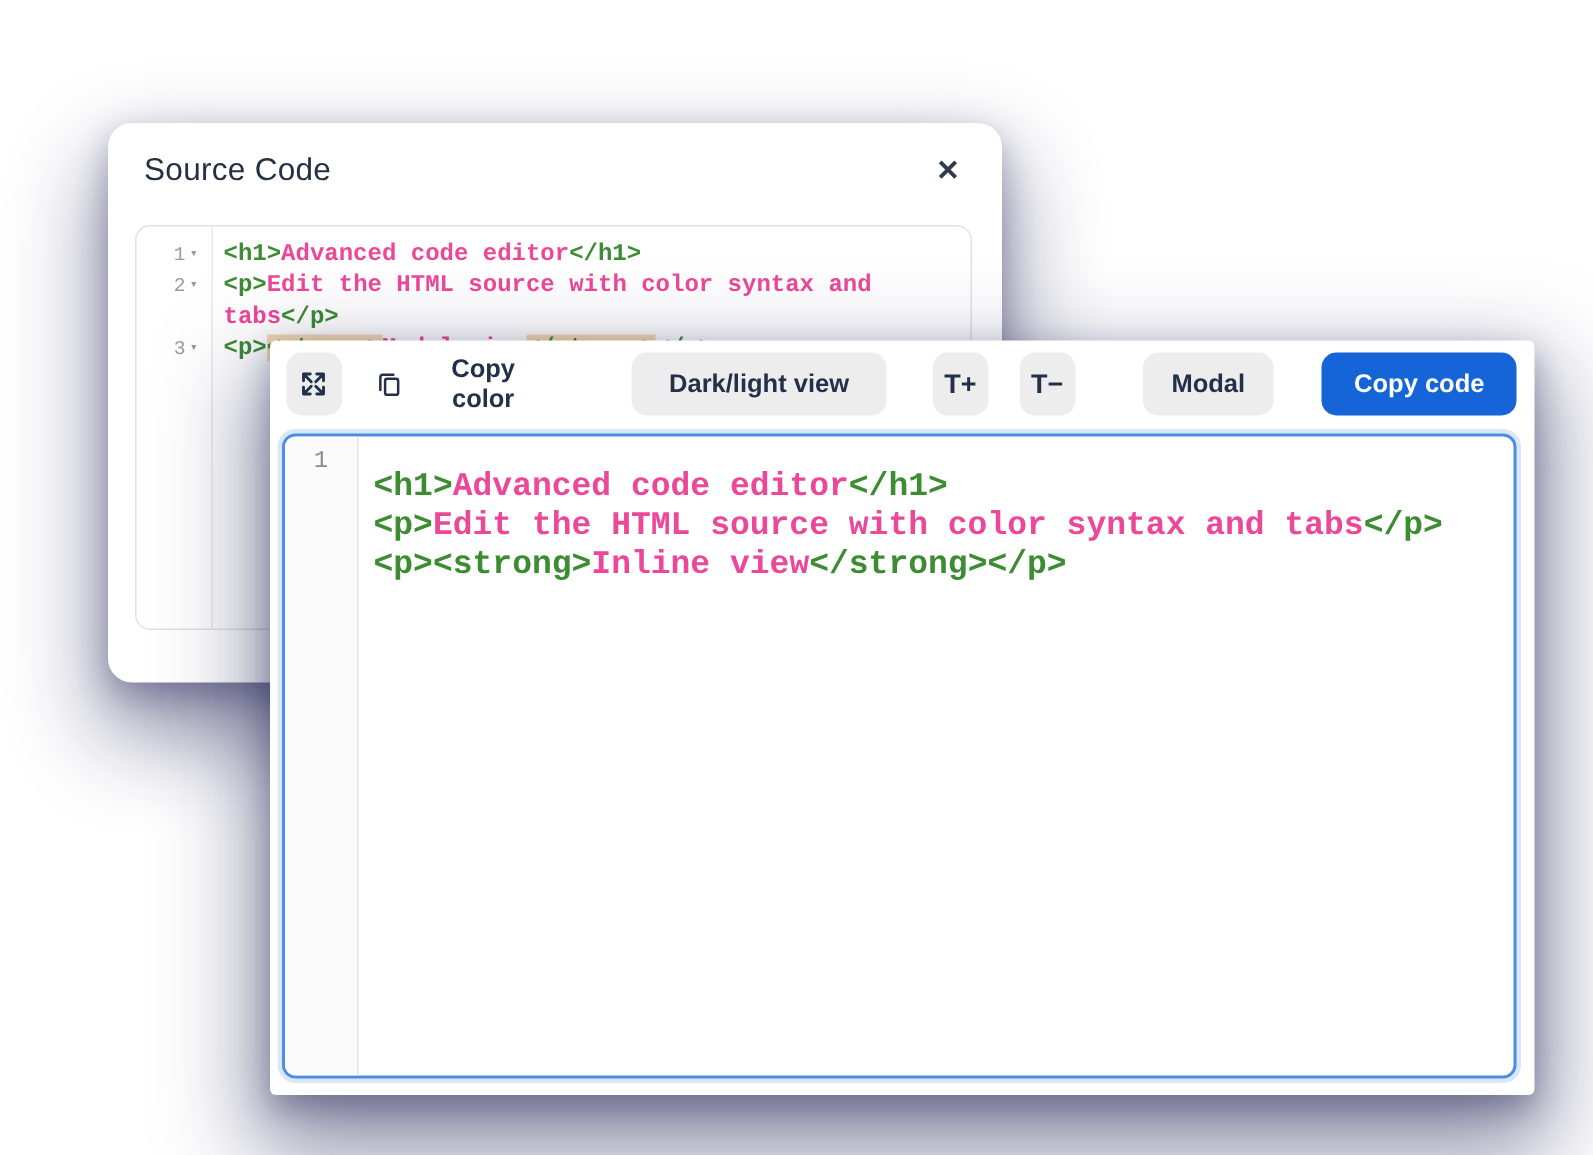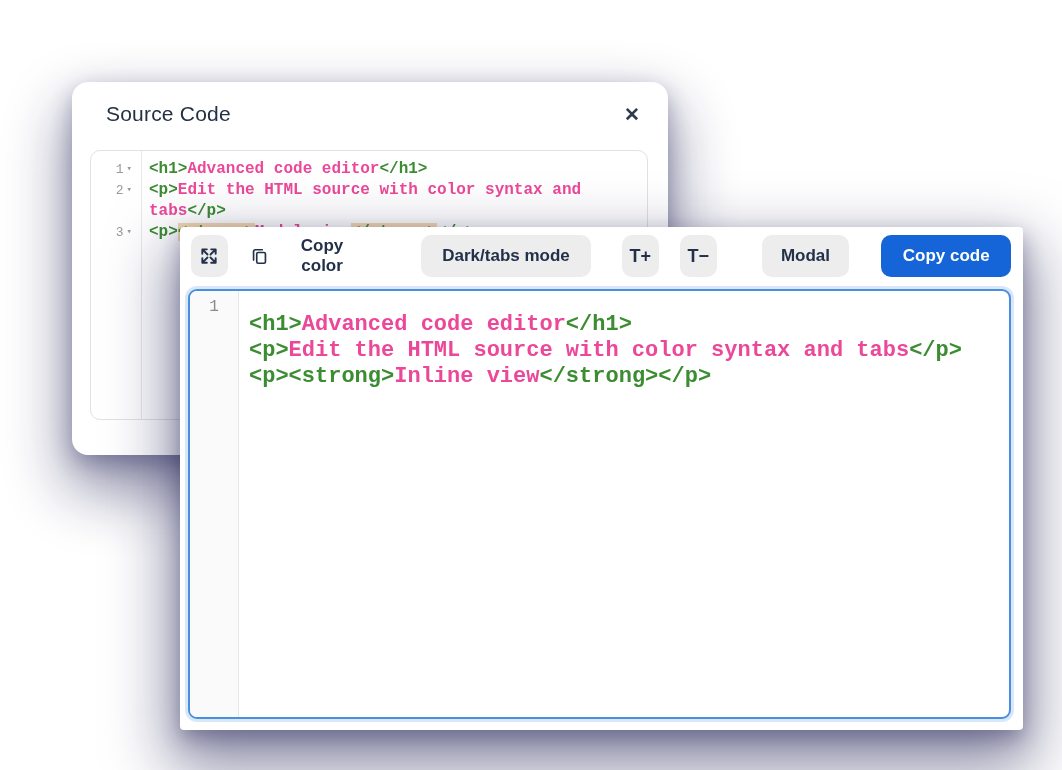--- a/index.html
+++ b/index.html
@@ -8,21 +8,21 @@
     background:#ffffff;
     font-family:"Liberation Sans", sans-serif;
     color:var(--navy,#23304a);
   }
   
   .back-modal{
     position:absolute;left:72px;top:82px;width:596px;height:373px;
     background:#ffffff;border-radius:16px;z-index:1;
     box-shadow:0 30px 60px 6px rgba(27,27,82,.48), 0 8px 22px rgba(27,27,82,.30);
   }
-  .bm-header{display:flex;align-items:center;justify-content:space-between;padding:20px 24px 0 34px;}
+  .bm-header{display:flex;align-items:center;justify-content:space-between;padding:20px 24px 0 24px;}
   .bm-title{font-size:21px;font-weight:500;color:#243143;letter-spacing:.2px;}
   .bm-close{background:none;border:none;cursor:pointer;font-size:19px;line-height:1;
     color:#2f3a4d;font-weight:700;padding:2px 4px;}
   
   .bm-editor{
     position:absolute;left:18px;top:68px;width:558px;height:270px;
     border:1px solid #e2e2e2;border-radius:10px;background:#ffffff;
     padding:8px 6px 8px 0;box-sizing:border-box;overflow:hidden;
   }
   .bm-editor::before{ 
@@ -136,21 +136,21 @@
     </button>
     <button class="tb-btn btn-copy">
       <span>
         <svg width="19" height="19" viewBox="0 0 24 24" fill="none" stroke="#22304a" stroke-width="2.1" stroke-linecap="round" stroke-linejoin="round">
           <rect x="8.5" y="7" width="11" height="13.5" rx="1.8"></rect>
           <path d="M4.5 16.5 V5.8 A2.3 2.3 0 0 1 6.8 3.5 H15.5"></path>
         </svg>
       </span>
       <span>Copy color</span>
     </button>
-    <button class="tb-btn btn-darklight">Dark/tabs mode</button>
+    <button class="tb-btn btn-darklight">Dark/light view</button>
     <button class="tb-btn btn-tplus">T+</button>
     <button class="tb-btn btn-tminus">T−</button>
     <button class="tb-btn btn-cancel">Modal</button>
     <button class="tb-btn btn-save">Copy code</button>
   </div>
 
   <div class="feditor">
     <div class="fgutter">
       <span>1</span>
     </div>

